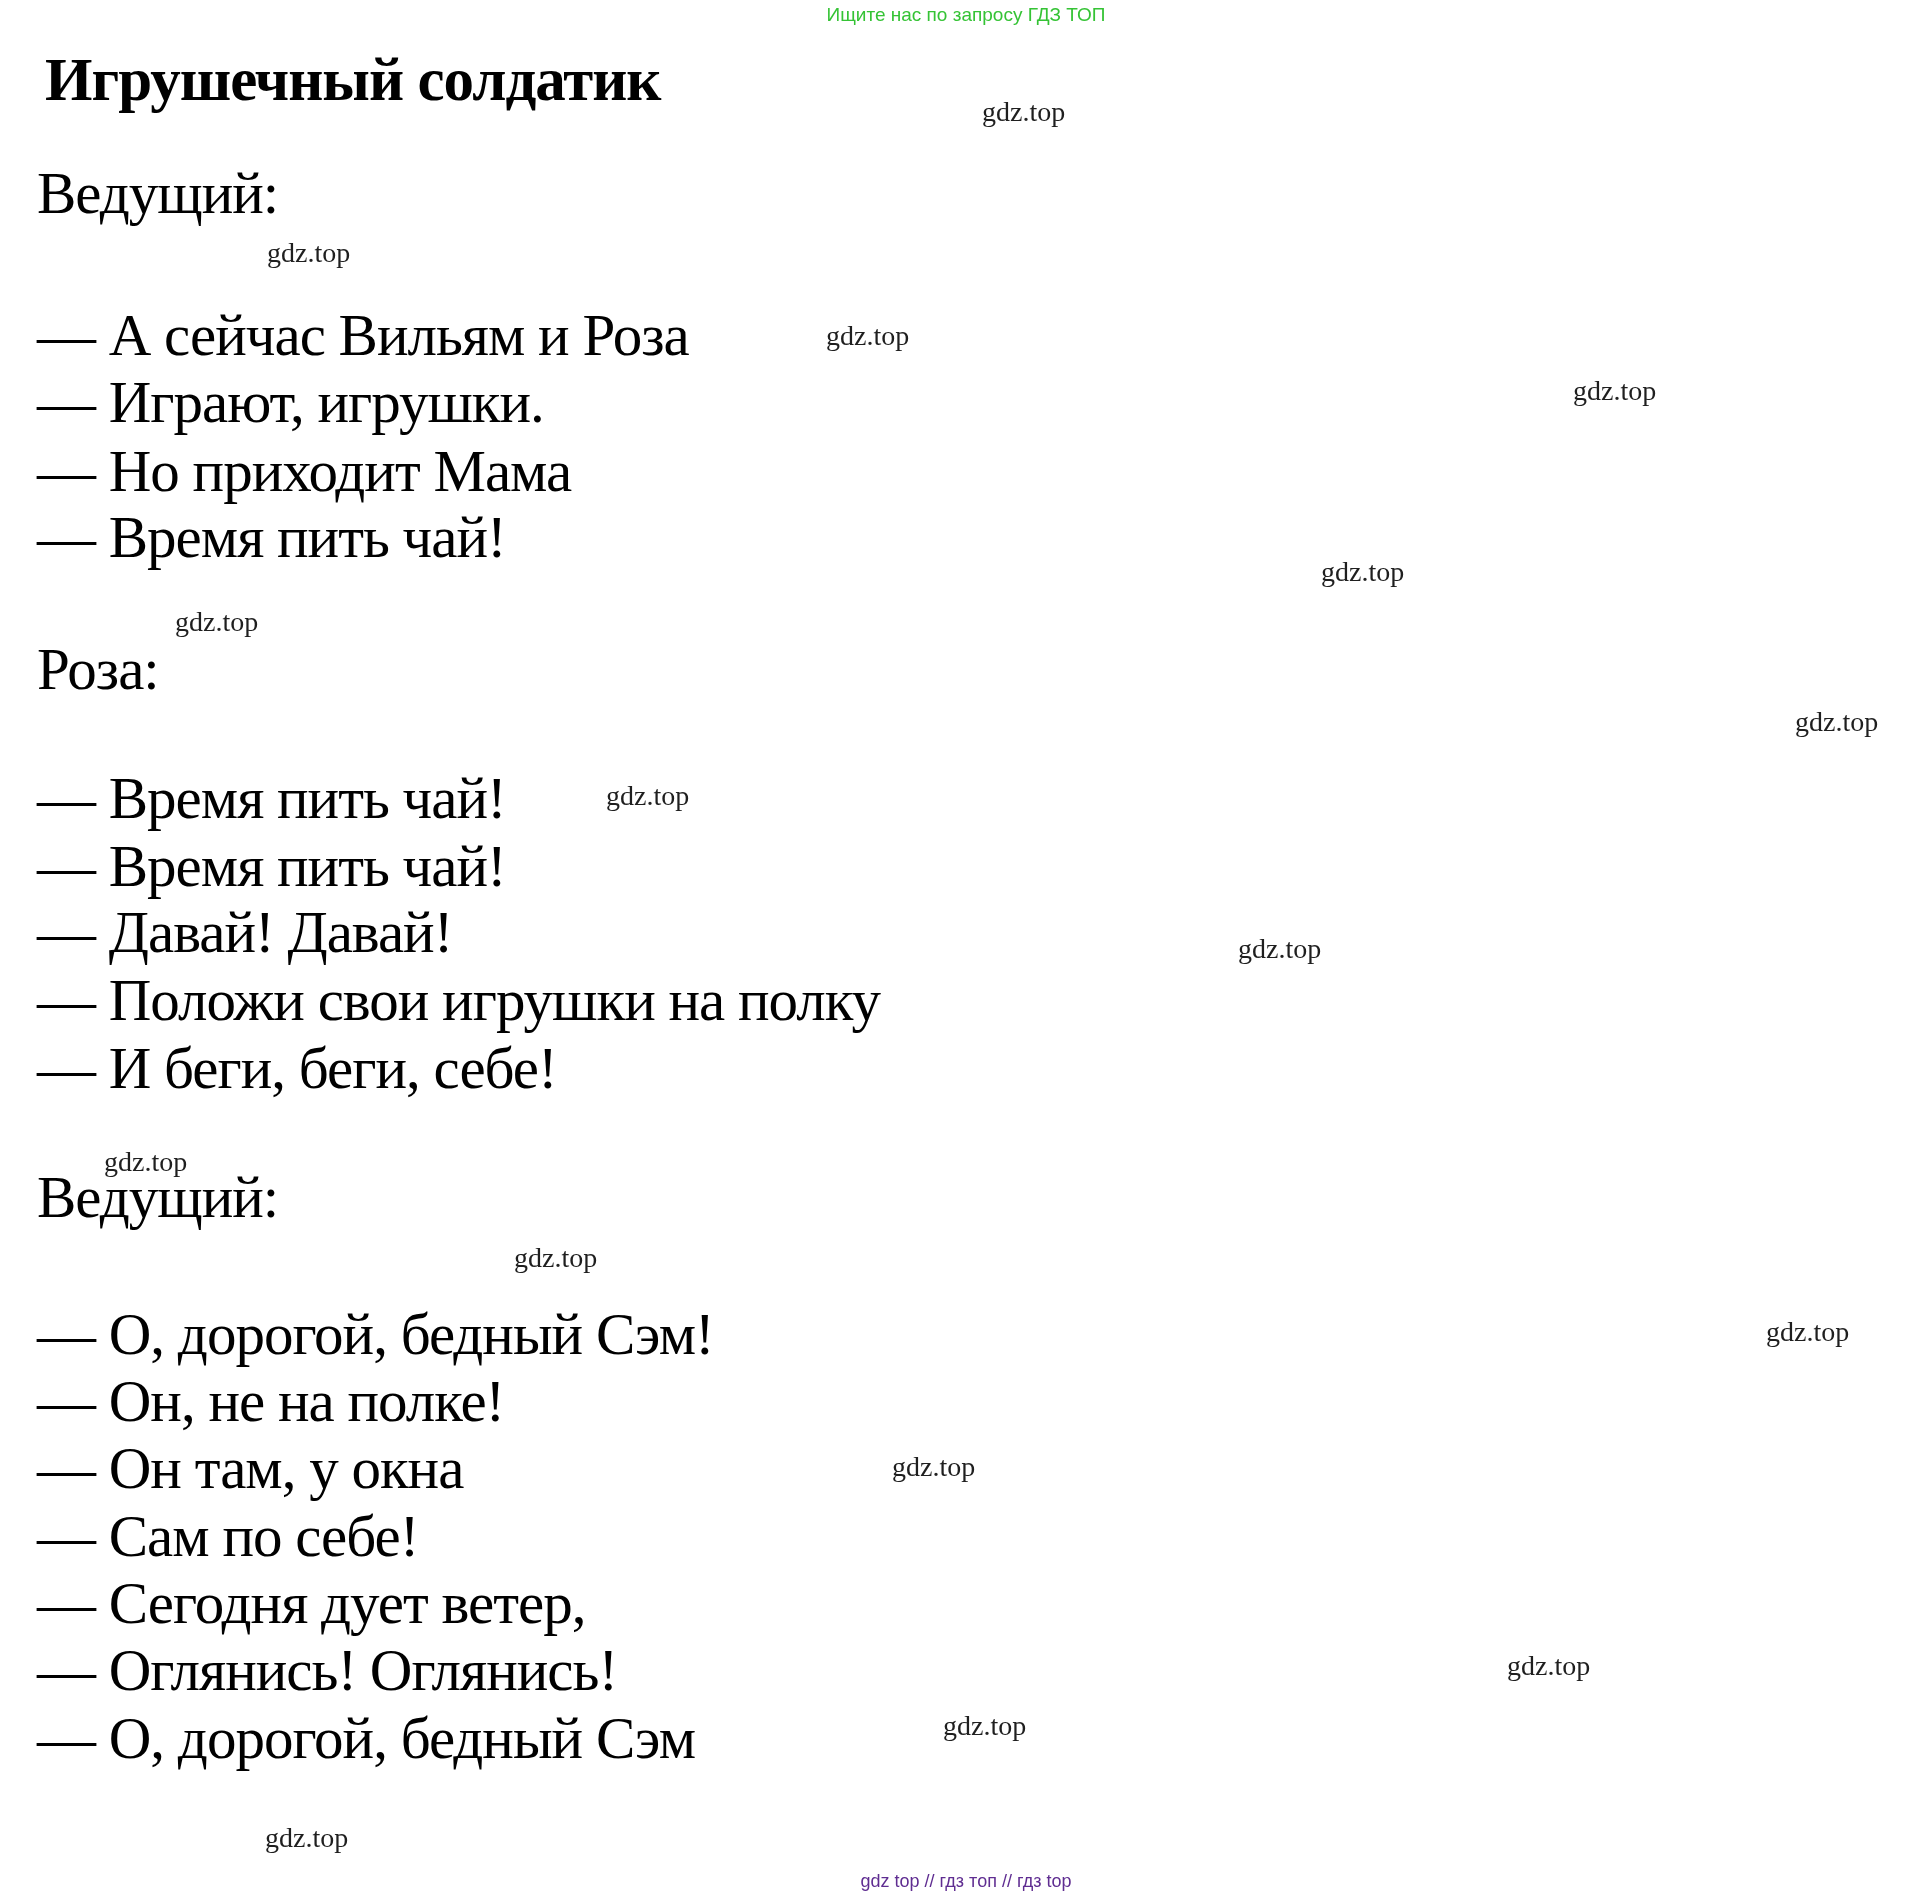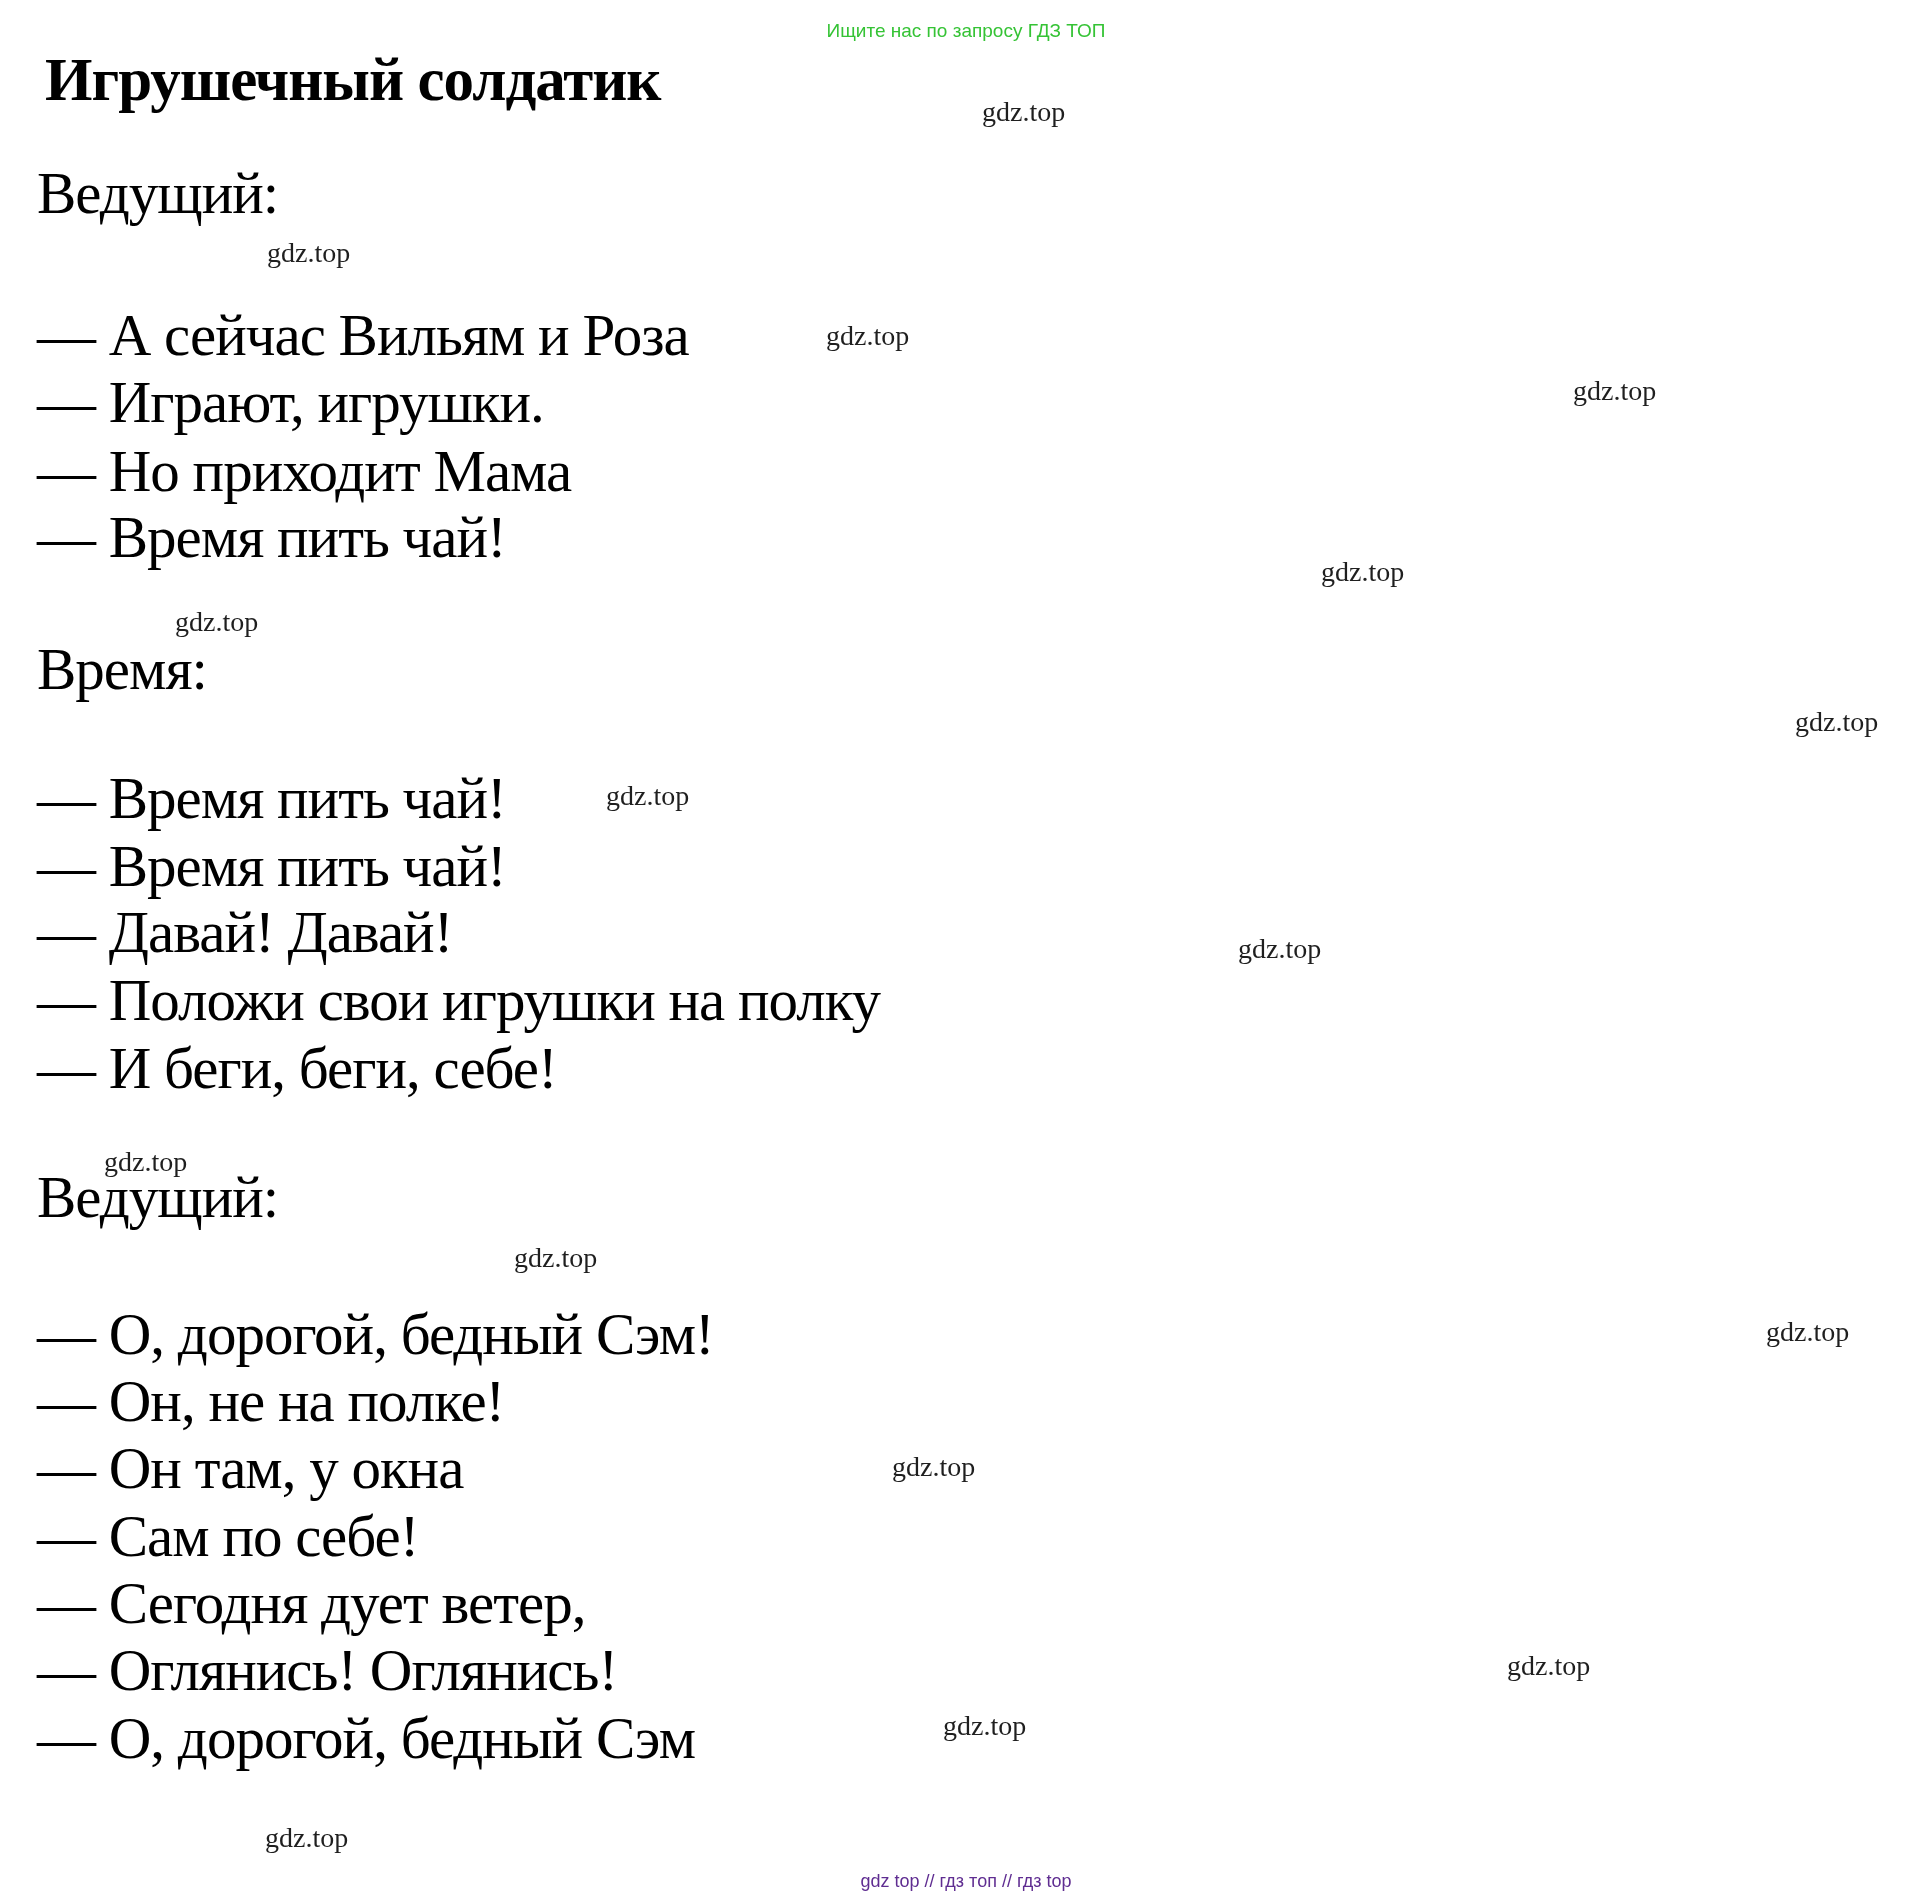--- a/index.html
+++ b/index.html
@@ -11,21 +11,21 @@
     position: relative;
     width: 1932px;
     height: 1900px;
     background: #ffffff;
     overflow: hidden;
     font-family: "Liberation Serif", serif;
     color: #000000;
   }
   .green-note {
     position: absolute;
-    top: 20px;
+    top: 4px;
     left: 50%;
     transform: translateX(-50%);
     font-family: "Liberation Sans", sans-serif;
     font-size: 19px;
     line-height: 1.2;
     color: #35c335;
     white-space: nowrap;
   }
   .title {
     position: absolute;
@@ -82,21 +82,21 @@
   <div class="green-note">Ищите нас по запросу ГДЗ ТОП</div>
 
   <h1 class="title">Игрушечный солдатик</h1>
 
   <div class="speaker" style="top:164px">Ведущий:</div>
   <div class="line" style="top:306px">— А сейчас Вильям и Роза</div>
   <div class="line" style="top:373px">— Играют, игрушки.</div>
   <div class="line" style="top:442px">— Но приходит Мама</div>
   <div class="line" style="top:508px">— Время пить чай!</div>
 
-  <div class="speaker" style="top:640px">Время:</div>
+  <div class="speaker" style="top:640px">Роза:</div>
   <div class="line" style="top:769px">— Время пить чай!</div>
   <div class="line" style="top:837px">— Время пить чай!</div>
   <div class="line" style="top:903px">— Давай! Давай!</div>
   <div class="line" style="top:971px">— Положи свои игрушки на полку</div>
   <div class="line" style="top:1039px">— И беги, беги, себе!</div>
 
   <div class="speaker" style="top:1168px">Ведущий:</div>
   <div class="line" style="top:1305px">— О, дорогой, бедный Сэм!</div>
   <div class="line" style="top:1372px">— Он, не на полке!</div>
   <div class="line" style="top:1439px">— Он там, у окна</div>

